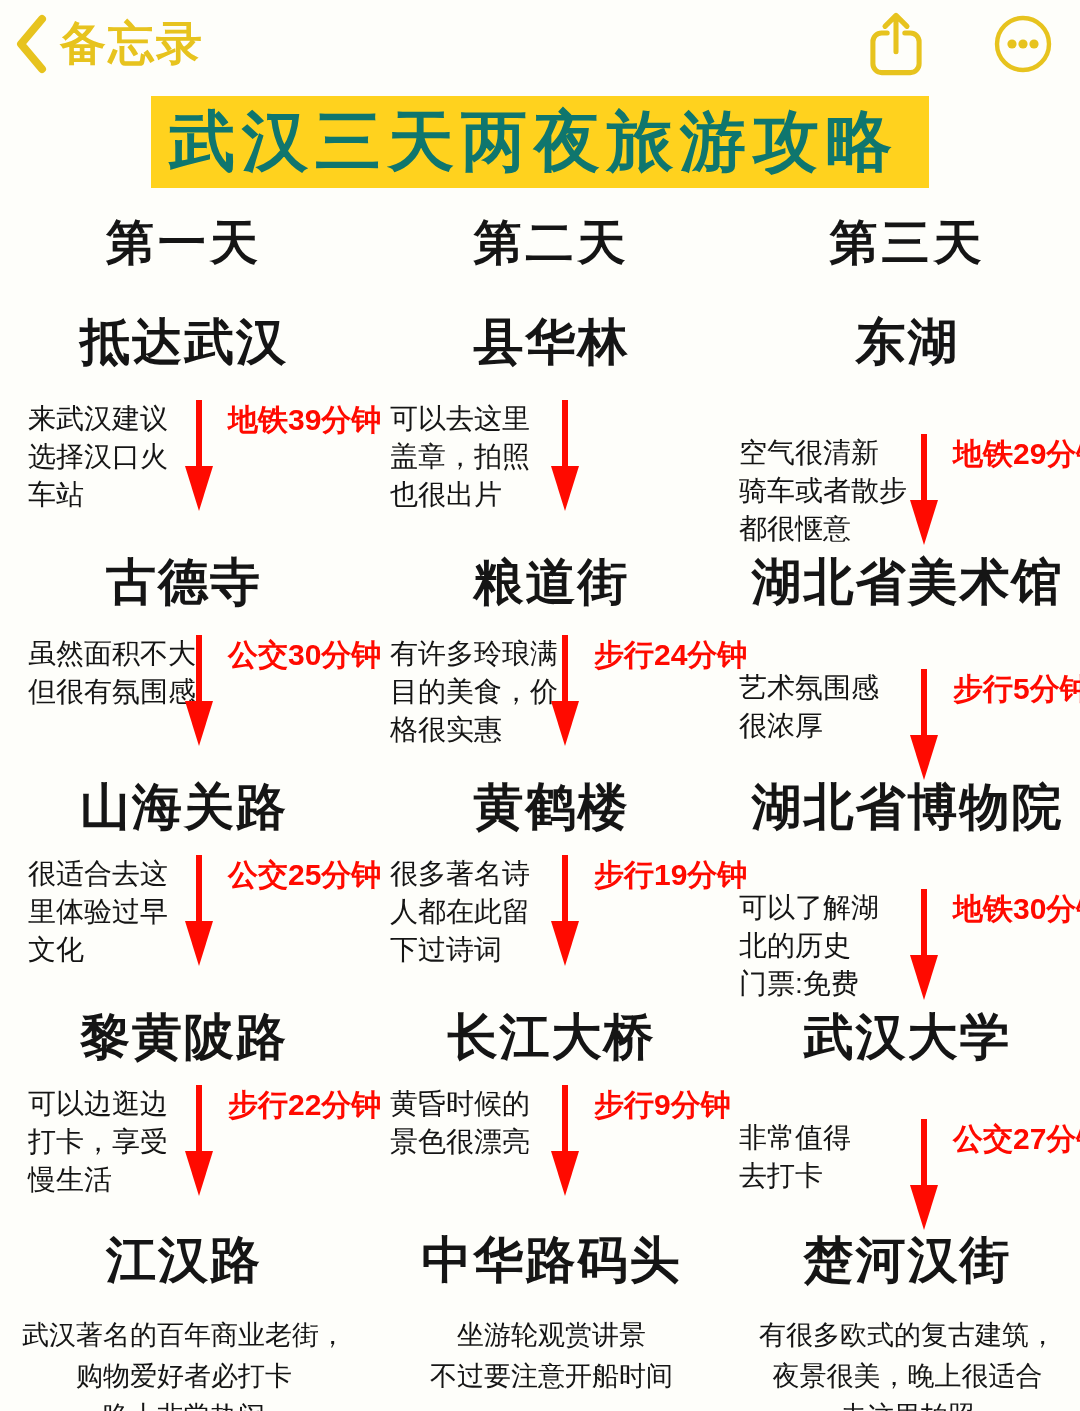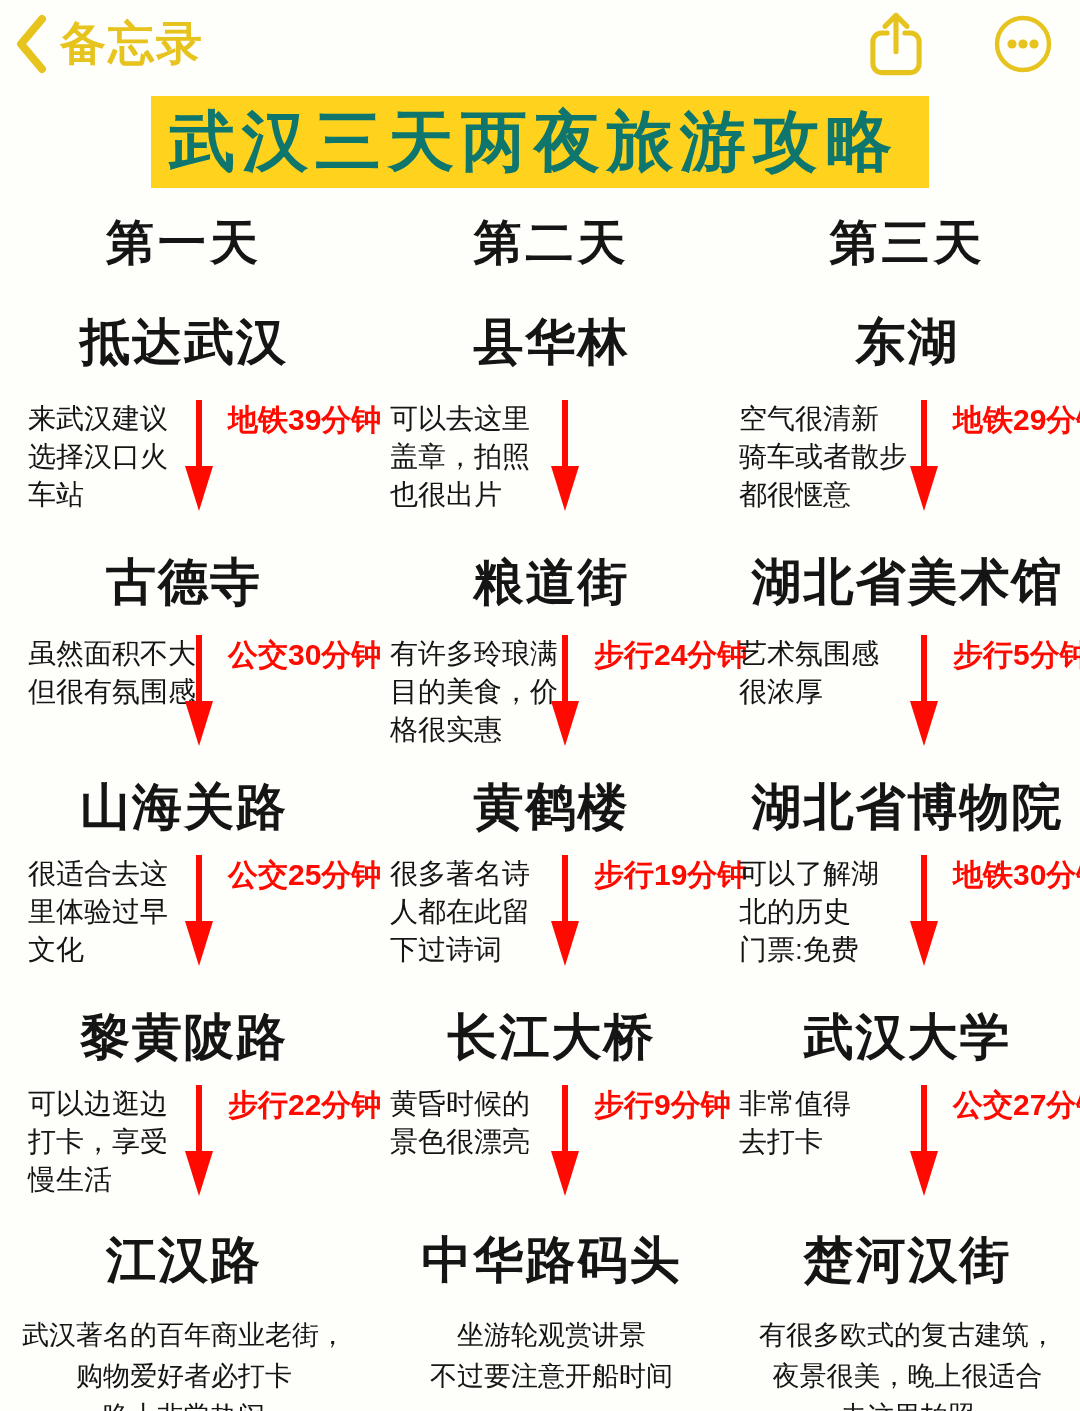--- a/index.html
+++ b/index.html
@@ -64,21 +64,21 @@
   .stop{
     display:flex;align-items:center;justify-content:center;
     font-size:50px;font-weight:700;letter-spacing:2px;
     white-space:nowrap;
   }
   .trans{
     display:flex;
   }
   .trans.c1{padding-left:28px;}
   .trans.c2{padding-left:22px;}
-  .trans.c3{padding-left:4px;}
+  .trans.c3{padding-left:4px;margin-top:34px;}
   .t-note{
     white-space:pre;
     font-size:28px;line-height:1.35;
     margin-bottom:8px;
     flex:0 0 auto;
   }
   .trans.c1 .t-note{width:146px;}
   .trans.c2 .t-note{width:150px;}
   .trans.c3 .t-note{width:160px;}
   .t-arrow{flex:0 0 auto;margin-left:10px;}

